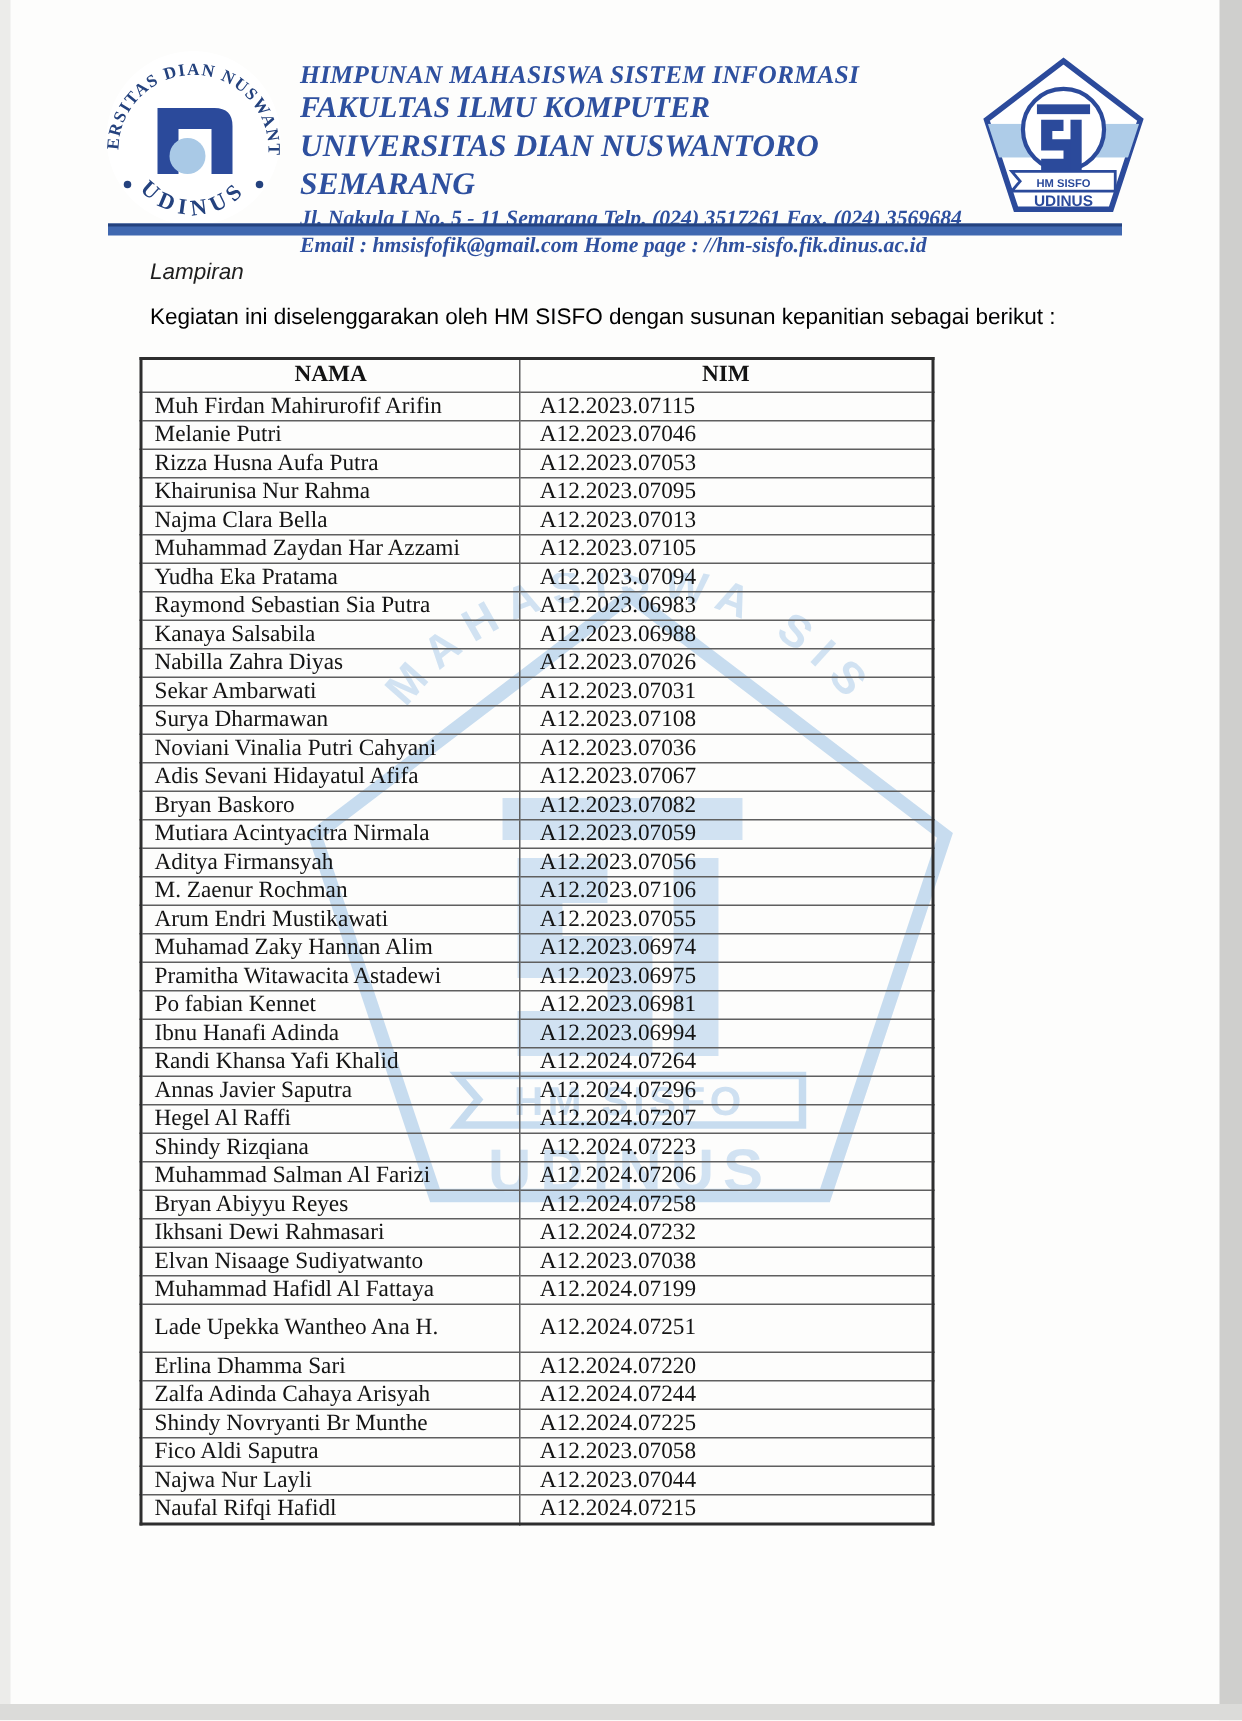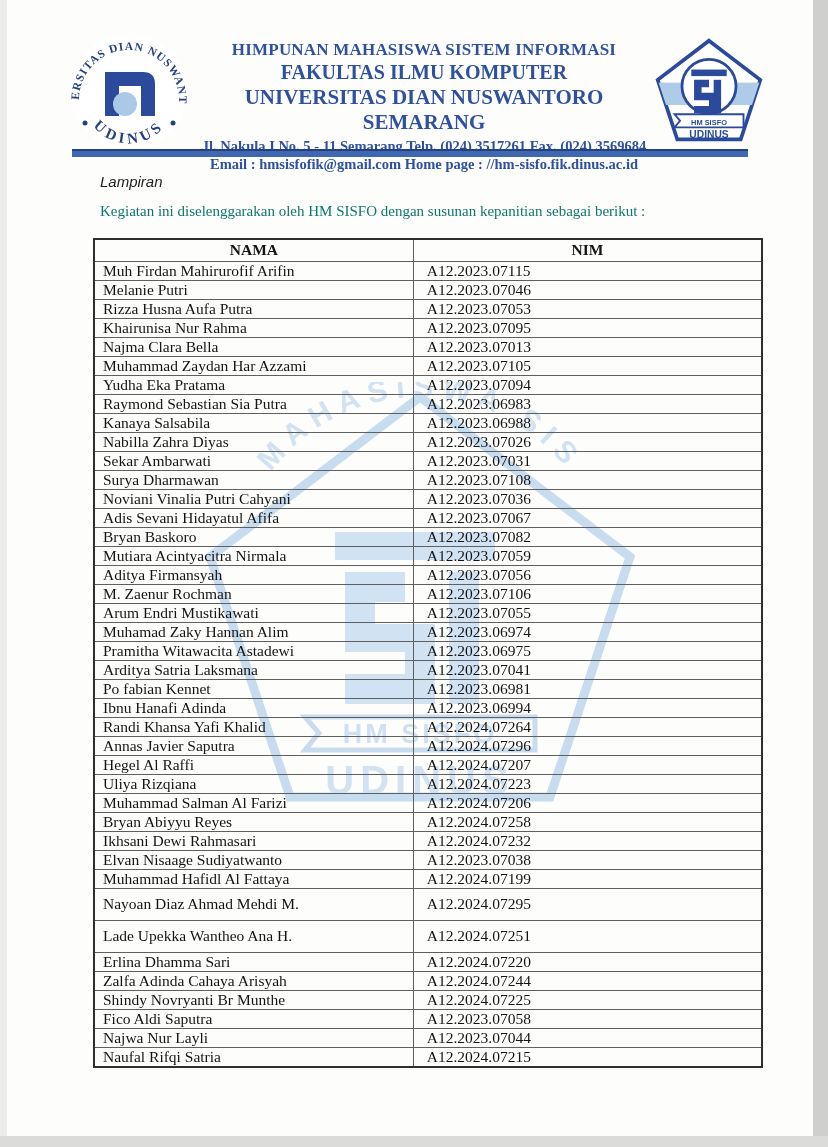--- a/index.html
+++ b/index.html
@@ -7,40 +7,40 @@
   body { font-family:"Liberation Sans", sans-serif; background:#ffffff; }
 
   .photo { position:relative; width:828px; height:1147px; background:#fdfdfc; overflow:hidden; }
   .edge-left  { position:absolute; left:0; top:0; width:7px; height:100%; background:#ececea; }
   .edge-right { position:absolute; right:0; top:0; width:15px; height:100%; background:#cfcfcd; }
   .edge-bottom{ position:absolute; left:0; bottom:0; width:100%; height:11px; background:#dbdbd9; }
 
   
   .letterhead { position:absolute; left:58px; top:28px; width:712px; display:flex; align-items:flex-start; }
   .logo-left { width:142px; flex:0 0 142px; }
-  .head-center { flex:1; text-align:center; color:#2e509f; font-family:"Liberation Serif", serif; padding-top:12px; }
+  .head-center { flex:1; text-align:left; color:#2e509f; font-family:"Liberation Serif", serif; padding-top:12px;font-style:italic; }
   .head-line1 { font-size:17px; font-weight:bold; letter-spacing:.2px; }
   .head-line2 { font-size:20px; font-weight:bold; margin-top:1px; }
   .head-line3 { font-size:21px; font-weight:bold; margin-top:1px; }
   .head-line4 { font-size:14.5px; font-weight:bold; margin-top:3px; }
   .head-line5 { font-size:14.5px; font-weight:bold; margin-top:1px; }
   .logo-right { width:122px; flex:0 0 122px; padding-top:8px; }
 
   .rule { position:absolute; left:72px; top:149px; width:676px; height:8px;
           border-top:2px solid #24427e; background:#4068b0; }
 
   
   .lampiran { position:absolute; left:100px; top:173px; font-size:15px; font-style:italic; color:#1e1e1e;text-align:right; }
-  .intro    { position:absolute; left:100px; top:203px; font-size:15px; color:#0f766e;font-family:Liberation Serif, serif; }
+  .intro    { position:absolute; left:100px; top:203px; font-size:15px; color:#000000; }
 
   
   .watermark { position:absolute; left:185px; top:382px; width:470px; height:430px; z-index:0; opacity:.9; pointer-events:none; }
 
   
-  table.committee { position:absolute; left:93px; top:238px; width:670px; z-index:1;
+  table.committee { position:absolute; left:93px; top:238px; width:530px; z-index:1;
                     border-collapse:collapse; table-layout:fixed;
                     font-family:"Liberation Serif", serif; font-size:15.5px; color:#141414; }
   table.committee th, table.committee td { border:1px solid #5f5f5f; background:transparent; }
   table.committee { border:2px solid #2e2e2e; }
   table.committee th { height:22px; font-weight:bold; font-size:15.5px; text-align:center; }
   table.committee td { height:19px; }
   td.c-name { padding-left:8px; }
   td.c-nim  { padding-left:13px; }
   tr.tall td { height:32px; }
   col.name-col { width:47.8%; }
@@ -244,24 +244,20 @@
         <tr>
           <td class="c-name">Muhamad Zaky Hannan Alim</td>
           <td class="c-nim">A12.2023.06974</td>
         </tr>
 
         <tr>
           <td class="c-name">Pramitha Witawacita Astadewi</td>
           <td class="c-nim">A12.2023.06975</td>
         </tr>
 
-        <tr>
-          <td class="c-name">Arditya Satria Laksmana</td>
-          <td class="c-nim">A12.2023.07041</td>
-        </tr>
 
         <tr>
           <td class="c-name">Po fabian Kennet</td>
           <td class="c-nim">A12.2023.06981</td>
         </tr>
 
         <tr>
           <td class="c-name">Ibnu Hanafi Adinda</td>
           <td class="c-nim">A12.2023.06994</td>
         </tr>
@@ -275,21 +271,21 @@
           <td class="c-name">Annas Javier Saputra</td>
           <td class="c-nim">A12.2024.07296</td>
         </tr>
 
         <tr>
           <td class="c-name">Hegel Al Raffi</td>
           <td class="c-nim">A12.2024.07207</td>
         </tr>
 
         <tr>
-          <td class="c-name">Uliya Rizqiana</td>
+          <td class="c-name">Shindy Rizqiana</td>
           <td class="c-nim">A12.2024.07223</td>
         </tr>
 
         <tr>
           <td class="c-name">Muhammad Salman Al Farizi</td>
           <td class="c-nim">A12.2024.07206</td>
         </tr>
 
         <tr>
           <td class="c-name">Bryan Abiyyu Reyes</td>
@@ -304,24 +300,20 @@
         <tr>
           <td class="c-name">Elvan Nisaage Sudiyatwanto</td>
           <td class="c-nim">A12.2023.07038</td>
         </tr>
 
         <tr>
           <td class="c-name">Muhammad Hafidl Al Fattaya</td>
           <td class="c-nim">A12.2024.07199</td>
         </tr>
 
-        <tr class="tall">
-          <td class="c-name">Nayoan Diaz Ahmad Mehdi M.</td>
-          <td class="c-nim">A12.2024.07295</td>
-        </tr>
 
         <tr class="tall">
           <td class="c-name">Lade Upekka Wantheo Ana  H.</td>
           <td class="c-nim">A12.2024.07251</td>
         </tr>
 
         <tr>
           <td class="c-name">Erlina Dhamma Sari</td>
           <td class="c-nim">A12.2024.07220</td>
         </tr>
@@ -340,19 +332,19 @@
           <td class="c-name">Fico Aldi Saputra</td>
           <td class="c-nim">A12.2023.07058</td>
         </tr>
 
         <tr>
           <td class="c-name">Najwa Nur Layli</td>
           <td class="c-nim">A12.2023.07044</td>
         </tr>
 
         <tr>
-          <td class="c-name">Naufal Rifqi Satria</td>
+          <td class="c-name">Naufal Rifqi Hafidl</td>
           <td class="c-nim">A12.2024.07215</td>
         </tr>
 
       </tbody>
   </table>
 </div>
 
 </body></html>

